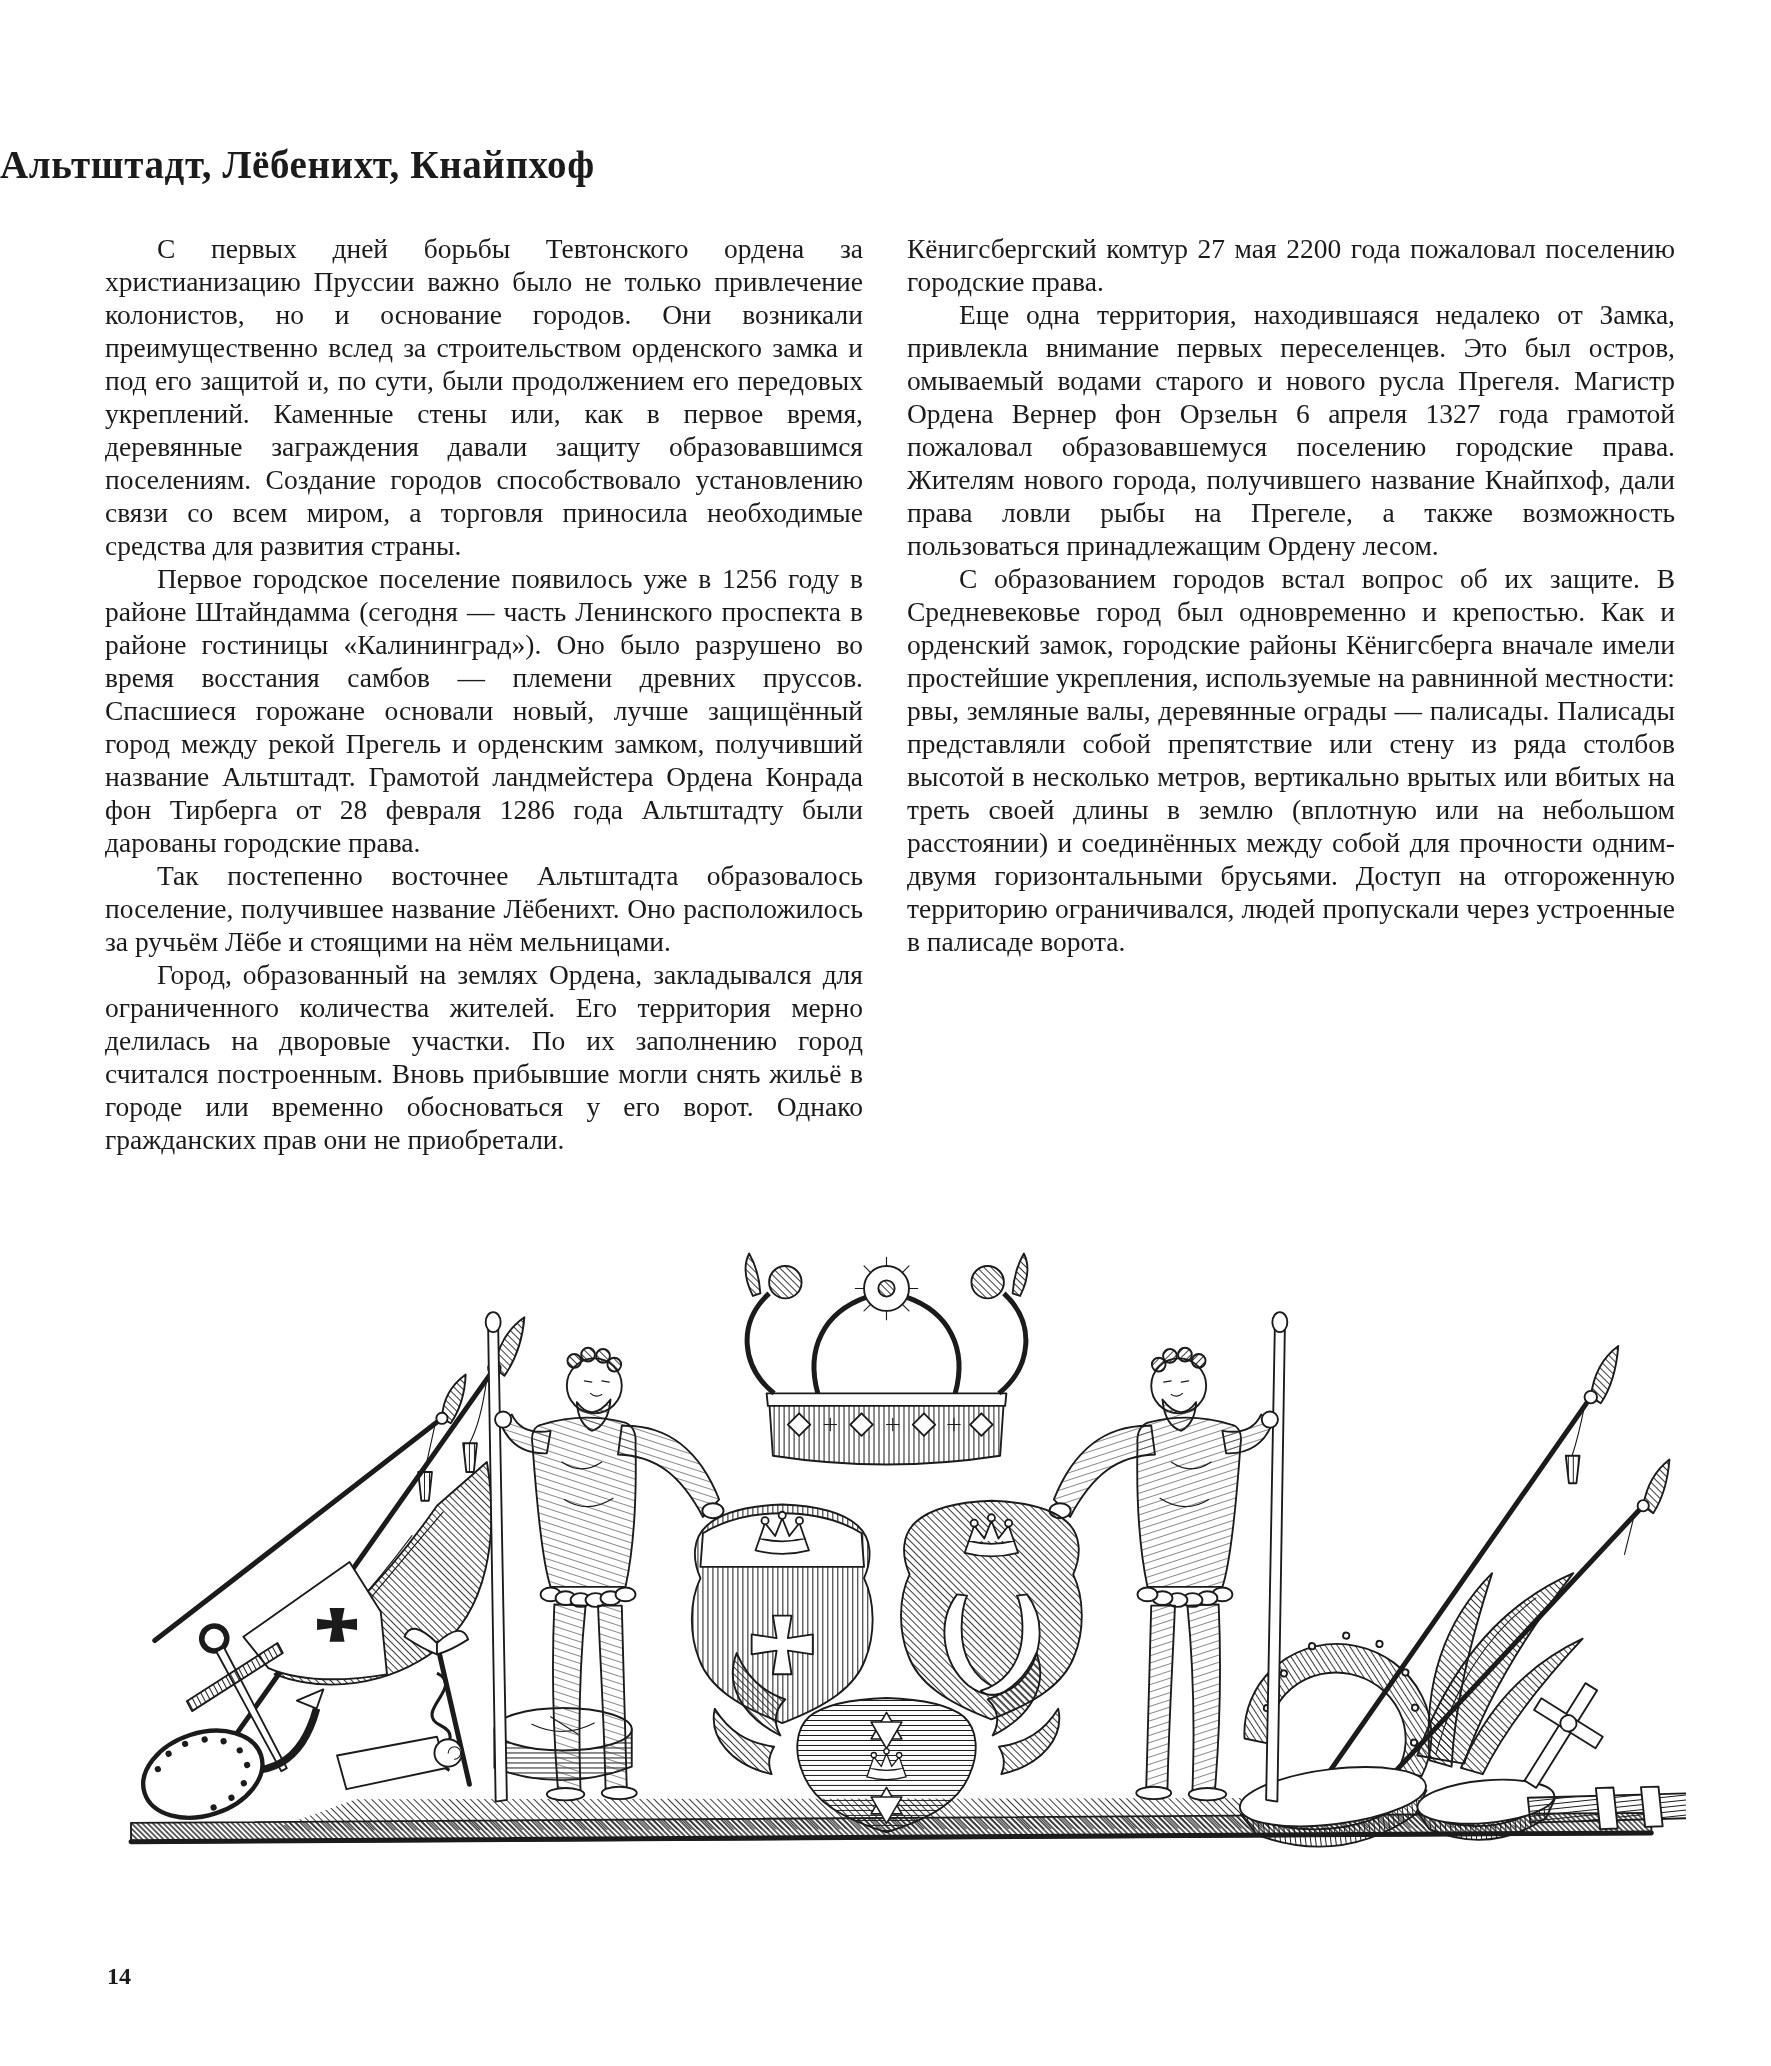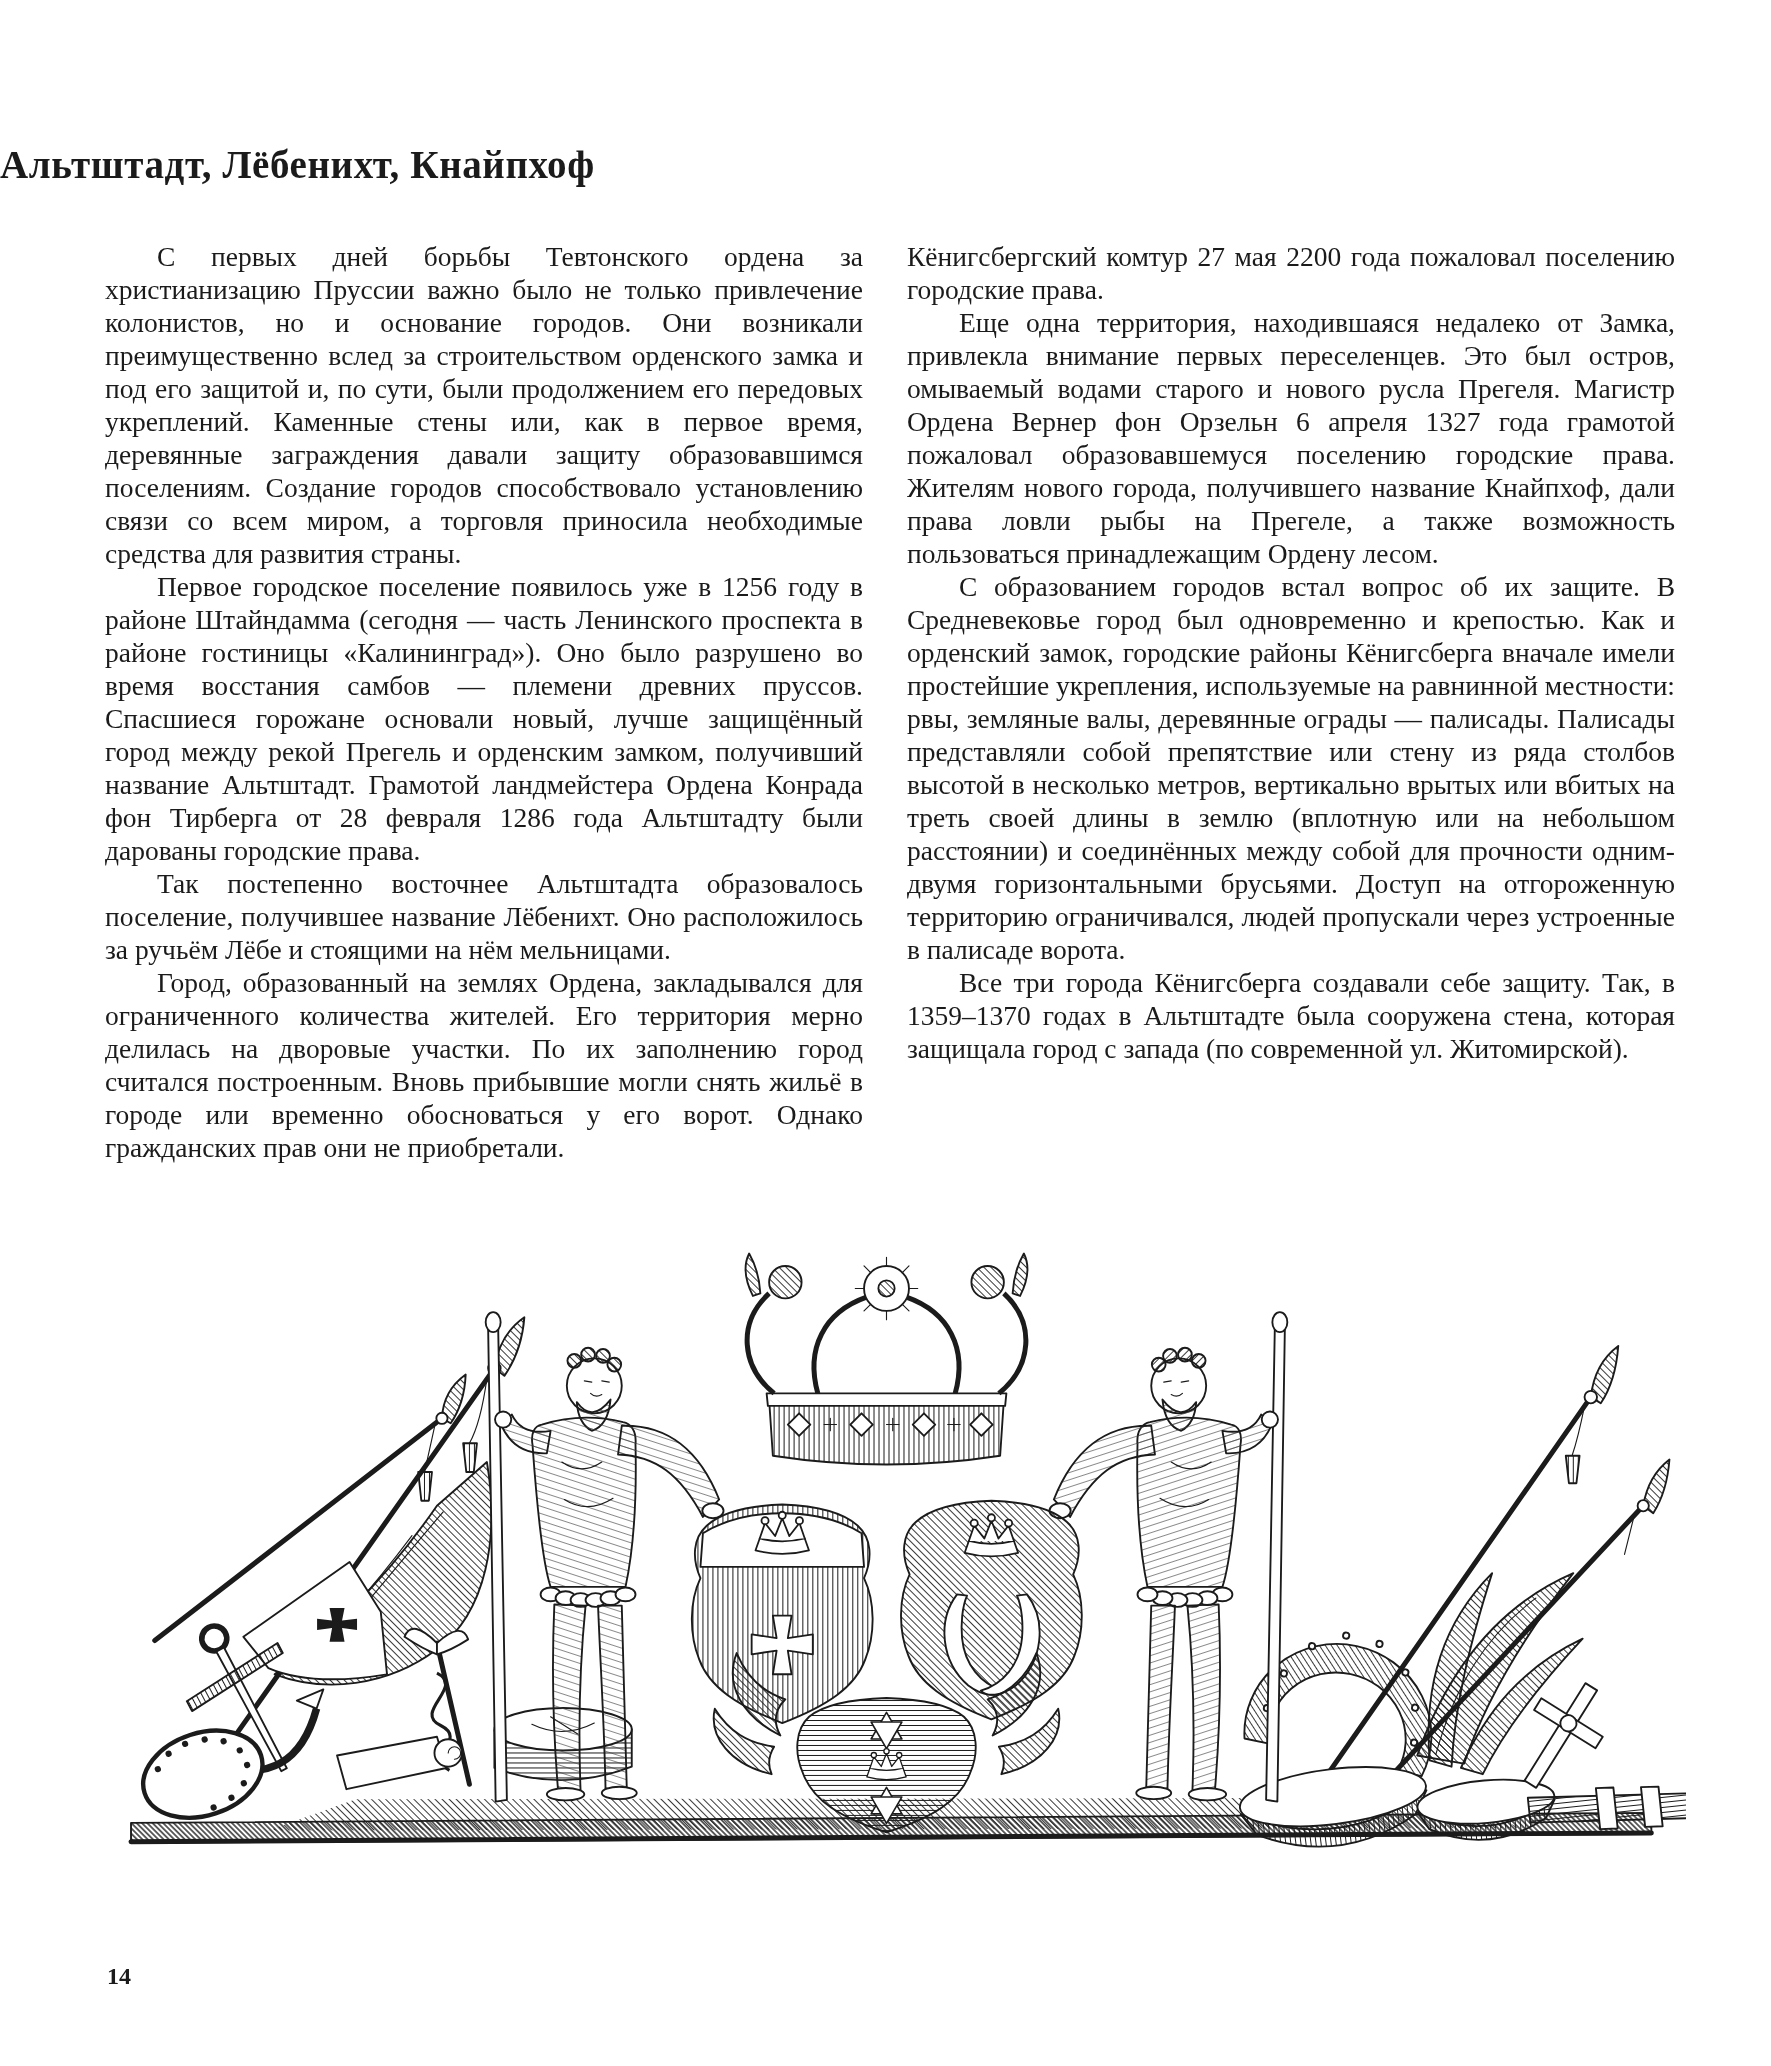--- a/index.html
+++ b/index.html
@@ -11,21 +11,21 @@
     font-family:"Liberation Serif","DejaVu Serif",serif;
     color:#1b1b1b;
   }
   .title{
     position:absolute;top:116px;left:0;width:100%;
     text-align:left;
     font-size:39px;font-weight:bold;
     letter-spacing:0.6px;
   }
   .col{
-    position:absolute;top:240px;
+    position:absolute;top:232px;
     font-size:27.5px;line-height:33px;
     text-align:justify;
     text-justify:inter-word;
   }
   .col-left{left:105px;width:758px;}
   .col-right{left:907px;width:768px;}
   .col p{margin:0;}
   .col p.indent{text-indent:52px;}
   .engraving{
     position:absolute;left:87px;top:1236px;width:1599px;height:615px;
@@ -50,21 +50,20 @@
     <p class="indent">С первых дней борьбы Тевтонского ордена за христианизацию Пруссии важно было не только привлечение колонистов, но и основание городов. Они возникали преимущественно вслед за строительством орденского замка и под его защитой и, по сути, были продолжением его передовых укреплений. Каменные стены или, как в первое время, деревянные заграждения давали защиту образовавшимся поселениям. Создание городов способствовало установлению связи со всем миром, а торговля приносила необходимые средства для развития страны.</p>
     <p class="indent">Первое городское поселение появилось уже в 1256 году в районе Штайндамма (сегодня — часть Ленинского проспекта в районе гостиницы «Калининград»). Оно было разрушено во время восстания самбов — племени древних пруссов. Спасшиеся горожане основали новый, лучше защищённый город между рекой Прегель и орденским замком, получивший название Альтштадт. Грамотой ландмейстера Ордена Конрада фон Тирберга от 28 февраля 1286 года Альтштадту были дарованы городские права.</p>
     <p class="indent">Так постепенно восточнее Альтштадта образовалось поселение, получившее название Лёбенихт. Оно расположилось за ручьём Лёбе и стоящими на нём мельницами.</p>
     <p class="indent">Город, образованный на землях Ордена, закладывался для ограниченного количества жителей. Его территория мерно делилась на дворовые участки. По их заполнению город считался построенным. Вновь прибывшие могли снять жильё в городе или временно обосноваться у его ворот. Однако гражданских прав они не приобретали.</p>
   </div>
 
   <div class="col col-right">
     <p>Кёнигсбергский комтур 27 мая 2200 года пожаловал поселению городские права.</p>
     <p class="indent">Еще одна территория, находившаяся недалеко от Замка, привлекла внимание первых переселенцев. Это был остров, омываемый водами старого и нового русла Прегеля. Магистр Ордена Вернер фон Орзельн 6 апреля 1327 года грамотой пожаловал образовавшемуся поселению городские права. Жителям нового города, получившего название Кнайпхоф, дали права ловли рыбы на Прегеле, а также возможность пользоваться принадлежащим Ордену лесом.</p>
     <p class="indent">С образованием городов встал вопрос об их защите. В Средневековье город был одновременно и крепостью. Как и орденский замок, городские районы Кёнигсберга вначале имели простейшие укрепления, используемые на равнинной местности: рвы, земляные валы, деревянные ограды — палисады. Палисады представляли собой препятствие или стену из ряда столбов высотой в несколько метров, вертикально врытых или вбитых на треть своей длины в землю (вплотную или на небольшом расстоянии) и соединённых между собой для прочности одним-двумя горизонтальными брусьями. Доступ на отгороженную территорию ограничивался, людей пропускали через устроенные в палисаде ворота.</p>
-    <p class="indent">Все три города Кёнигсберга создавали себе защиту. Так, в 1359–1370 годах в Альтштадте была сооружена стена, которая защищала город с запада (по современной ул. Житомирской).</p>
   </div>
 
   <svg class="engraving" viewBox="0 0 2560 985" aria-hidden="true">
     <defs>
       <pattern id="pv" width="8" height="8" patternUnits="userSpaceOnUse">
           <path d="M4,0V8" stroke="#1b1b1b" stroke-width="1.6"></path>
         </pattern>
       <pattern id="ph" width="8" height="8" patternUnits="userSpaceOnUse">
           <path d="M0,4H8" stroke="#1b1b1b" stroke-width="1.6"></path>
         </pattern>

